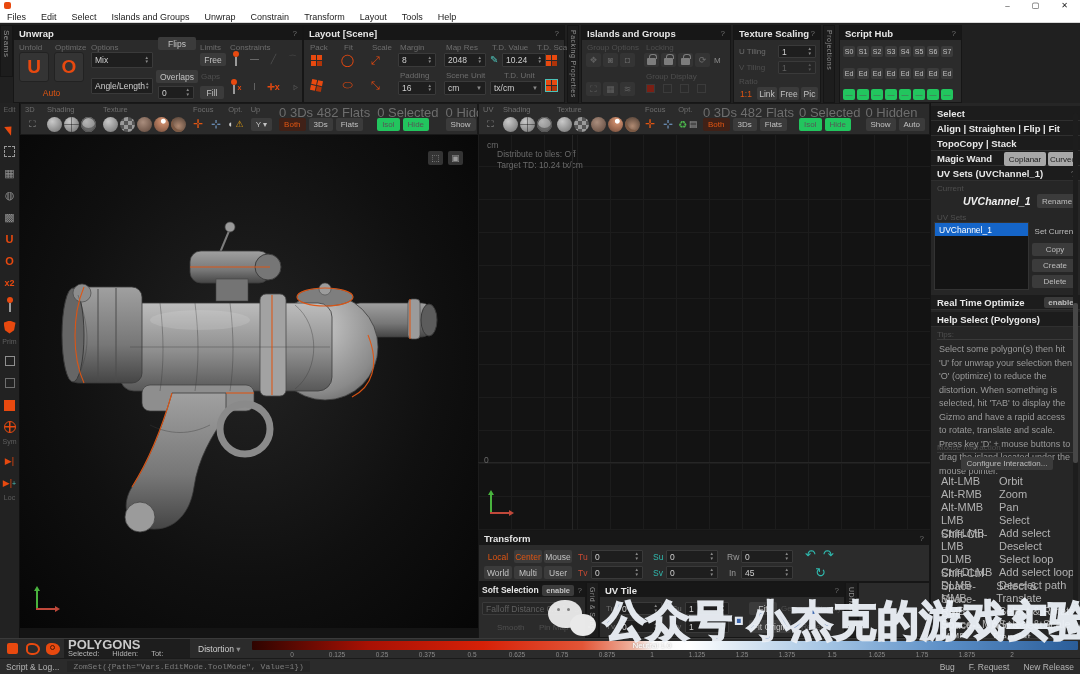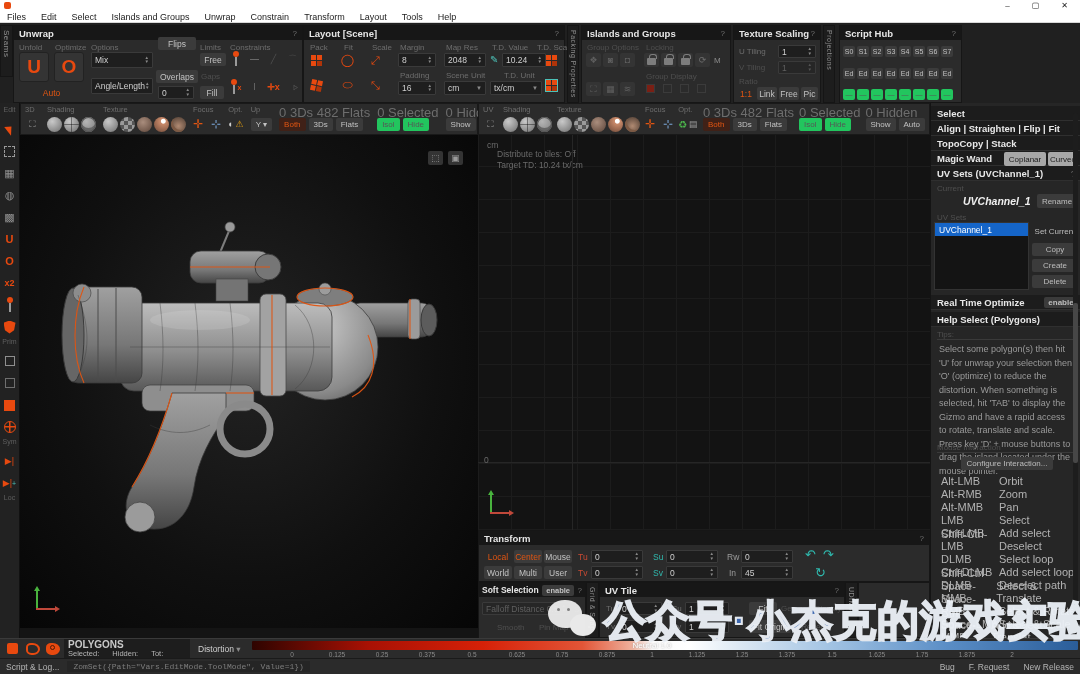--- a/index.html
+++ b/index.html
@@ -106,21 +106,21 @@
 .bindrow .k{width:68px;padding-left:10px}
 .scroll{position:absolute;right:2px;width:5px;background:#1d1d1d;border-radius:2px}
 .thumb{position:absolute;left:0;width:5px;background:#474747;border-radius:2px}
 
 #statusbar{left:0;top:638px;width:1080px;height:20px;background:#2b2b2b;border-top:1px solid #3a3a3a}
 #grad{position:absolute;left:252px;top:2px;width:826px;height:9px;border-radius:1px;background:linear-gradient(90deg,#2e0400 0%,#a81104 14%,#d62108 28%,#e25537 40%,#eeb09c 46%,#fbfbfb 48.5%,#ffffff 53%,#dce8f3 59%,#a2c3e3 70%,#5b8ec6 84%,#2a5d99 100%)}
 #ticks{position:absolute;left:277px;top:12px;width:750px;display:flex;justify-content:space-between}
 #ticks span{width:30px;text-align:center;font-size:6.5px;color:#8a8a8a}
 #neutral{position:absolute;left:652px;top:2px;font-size:8px;color:#fff;text-shadow:0 0 2px #999;transform:translateX(-50%)}
 #polybox{position:absolute;left:64px;top:0;width:126px;height:20px;background:#1d1d1d;padding:1px 4px}
-#polybox .l1{font-size:10px;font-weight:bold;color:#c9c9c9;line-height:9px}
+#polybox .l1{font-size:13px;font-weight:bold;color:#c9c9c9;line-height:9px}
 #polybox .l2{font-size:7.5px;color:#b5b5b5;line-height:9px;display:flex;gap:7px}
 .blob{position:absolute;width:14px;height:12px;background:#e8490f;border-radius:40% 60% 55% 45%}
 #logbar{left:0;top:658px;width:1080px;height:16px;background:#2b2b2b;border-top:1px solid #1a1a1a;display:flex;align-items:center;padding:0 6px;gap:8px}
 #logbar .ll{font-size:8.5px;color:#b5b5b5;white-space:nowrap}
 #logbar .lt{font-size:8px;color:#7d7d7d;font-family:"Liberation Mono",monospace;background:#252525;padding:1px 6px;border-radius:1px;white-space:nowrap}
 #logbar .lr{margin-left:auto;display:flex;gap:14px}
 #logbar .lr span{font-size:8.5px;color:#b5b5b5}
 
 #wm{left:548px;top:586px;width:530px;height:70px;z-index:60;pointer-events:none;display:flex;align-items:center;gap:6px}
 .wmlogo{position:relative;width:50px;height:46px;opacity:.92;flex:0 0 auto}

